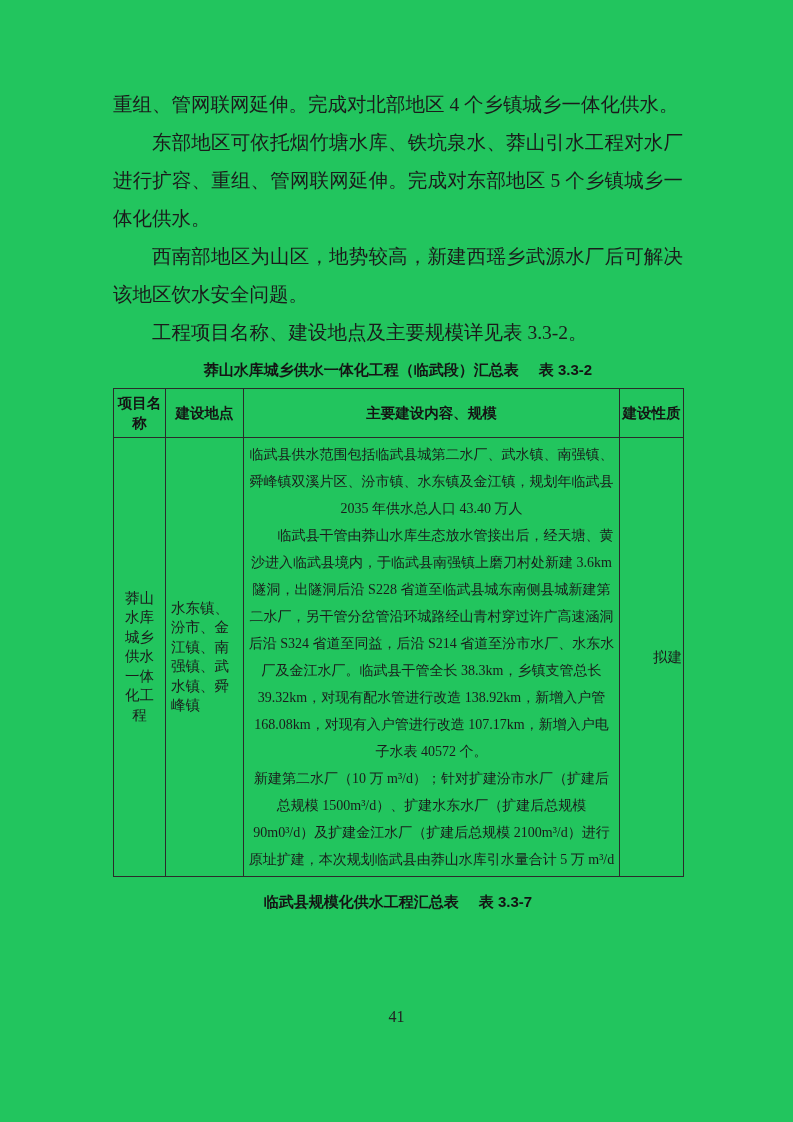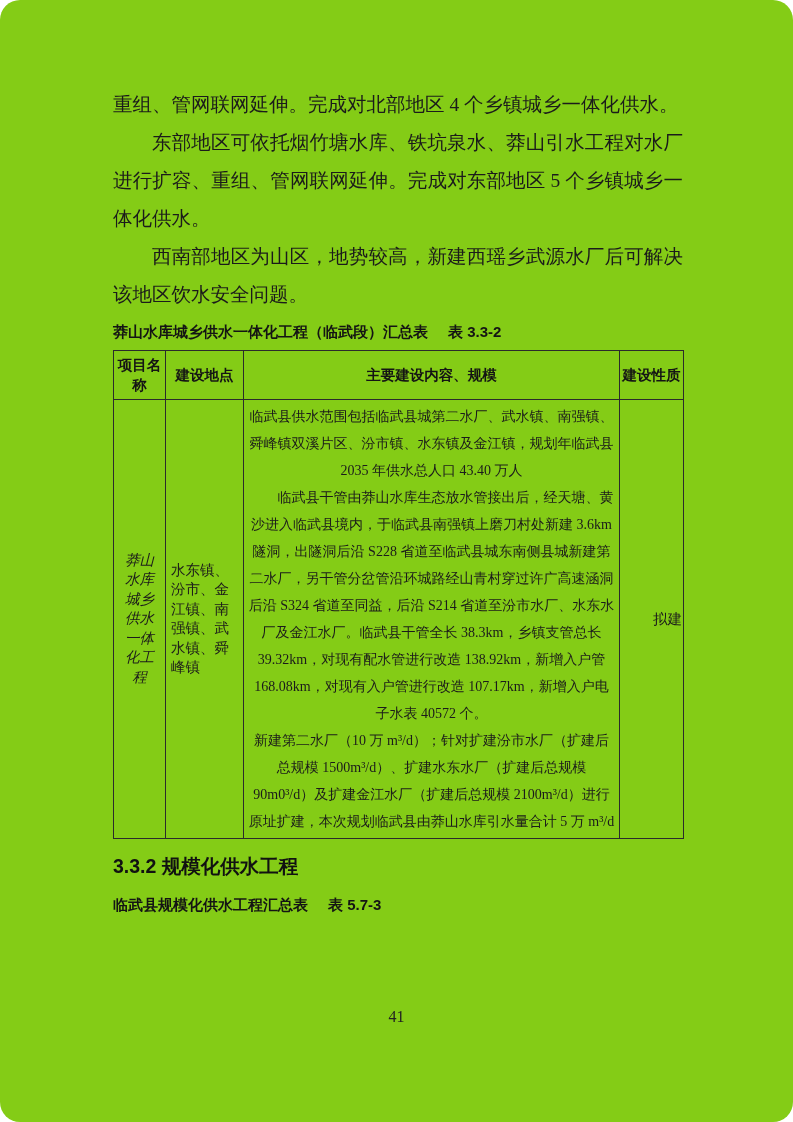--- a/index.html
+++ b/index.html
@@ -1,42 +1,42 @@
 <!DOCTYPE html>
 <html><head>
 <meta charset="utf-8">
 <style>
   html, body { margin: 0; padding: 0; background: #ffffff; }
   .page {
     position: relative;
     width: 793px;
     height: 1122px;
-    background: #84cc16;
+    background: #22c55e;
     color: #1b1b1b;
     font-family: "Liberation Serif", serif;
     overflow: hidden;
-    border-radius: 20px;
   }
   .content {
     position: absolute;
     left: 113px;
     top: 86px;
     width: 570px;
   }
   .body-text {
     margin: 0;
     font-size: 19.5px;
     line-height: 38px;
     text-align: justify;
     font-family: "Liberation Serif", serif;
   }
   .indent { text-indent: 2em; }
 
   .table-title {
     margin: 5px 0 6px 0;
+    text-align: center;
     font-family: "Liberation Sans", sans-serif;
     font-weight: bold;
     font-size: 15px;
     line-height: 25px;
     color: #141414;
   }
   .title-ref { margin-left: 20px; }
 
   table.data-table {
     width: 570px;
@@ -55,21 +55,20 @@
     text-align: center;
     height: 44px;
     padding: 2px 2px;
     color: #141414;
   }
   .cell-project {
     font-size: 14.5px;
     line-height: 19.5px;
     text-align: center;
     padding: 4px 9px;
-    font-style: italic;
   }
   .cell-location {
     font-size: 14.5px;
     line-height: 19.5px;
     text-align: left;
     padding: 4px 5px;
   }
   .cell-main { padding: 3px 4px; }
   .cell-main p {
     margin: 0;
@@ -111,20 +110,21 @@
 
 <div class="page">
   <div class="content">
 
     <p class="body-text">重组、管网联网延伸。完成对北部地区 4 个乡镇城乡一体化供水。</p>
 
     <p class="body-text indent">东部地区可依托烟竹塘水库、铁坑泉水、莽山引水工程对水厂进行扩容、重组、管网联网延伸。完成对东部地区 5 个乡镇城乡一体化供水。</p>
 
     <p class="body-text indent">西南部地区为山区，地势较高，新建西瑶乡武源水厂后可解决该地区饮水安全问题。</p>
 
+    <p class="body-text indent">工程项目名称、建设地点及主要规模详见表 3.3-2。</p>
 
     <div class="table-title">
       <span>莽山水库城乡供水一体化工程（临武段）汇总表</span><span class="title-ref">表 3.3-2</span>
     </div>
 
     <table class="data-table">
       <colgroup>
         <col style="width:52px">
         <col style="width:78px">
         <col style="width:376px">
@@ -143,23 +143,22 @@
           <td class="cell-main">
             <p class="cp1">临武县供水范围包括临武县城第二水厂、武水镇、南强镇、舜峰镇双溪片区、汾市镇、水东镇及金江镇，规划年临武县 2035 年供水总人口 43.40 万人</p>
             <p class="cp2">临武县干管由莽山水库生态放水管接出后，经天塘、黄沙进入临武县境内，于临武县南强镇上磨刀村处新建 3.6km 隧洞，出隧洞后沿 S228 省道至临武县城东南侧县城新建第二水厂，另干管分岔管沿环城路经山青村穿过许广高速涵洞后沿 S324 省道至同益，后沿 S214 省道至汾市水厂、水东水厂及金江水厂。临武县干管全长 38.3km，乡镇支管总长 39.32km，对现有配水管进行改造 138.92km，新增入户管 168.08km，对现有入户管进行改造 107.17km，新增入户电子水表 40572 个。</p>
             <p class="cp3">新建第二水厂（10 万 m³/d）；针对扩建汾市水厂（扩建后总规模 1500m³/d）、扩建水东水厂（扩建后总规模 90m0³/d）及扩建金江水厂（扩建后总规模 2100m³/d）进行原址扩建，本次规划临武县由莽山水库引水量合计 5 万 m³/d</p>
           </td>
           <td class="cell-nature">拟建</td>
         </tr>
       </tbody>
     </table>
 
-    <h3 class="section-heading">3.3.2 规模化供水工程</h3>
 
 
     <div class="table-title second">
-      <span>临武县规模化供水工程汇总表</span><span class="title-ref">表 5.7-3</span>
+      <span>临武县规模化供水工程汇总表</span><span class="title-ref">表 3.3-7</span>
     </div>
 
   </div>
 
   <div class="page-number">41</div>
 </div>
 
 </body></html>

